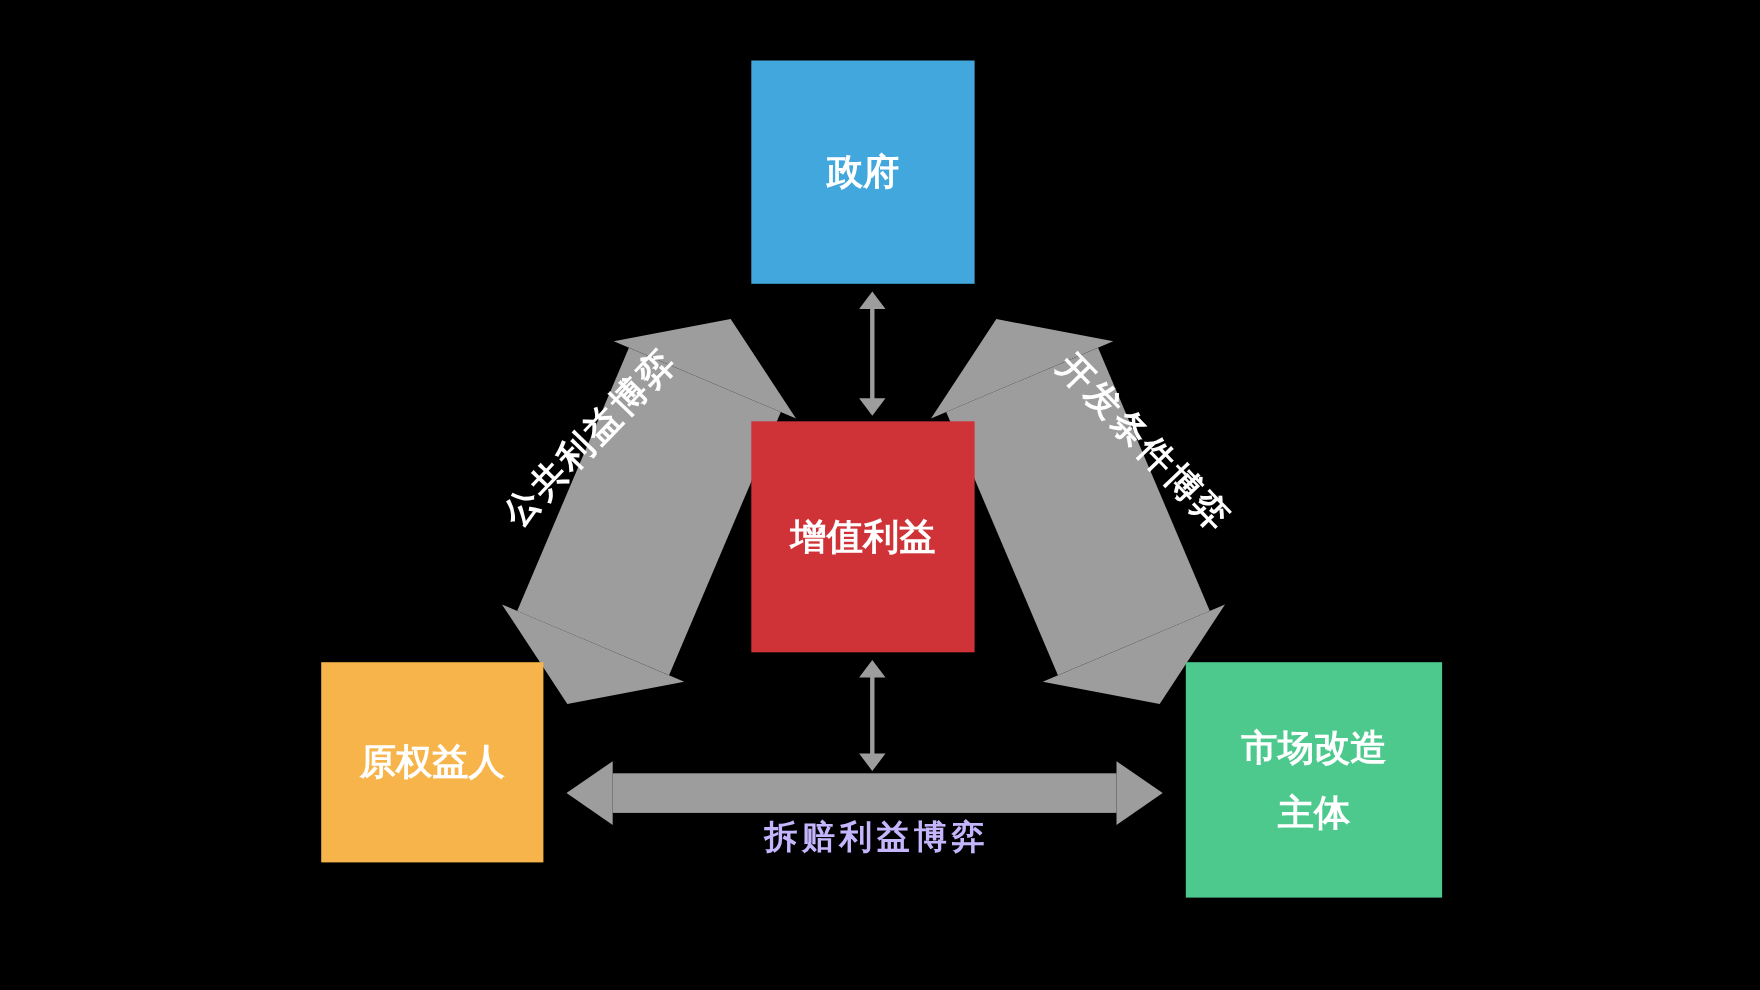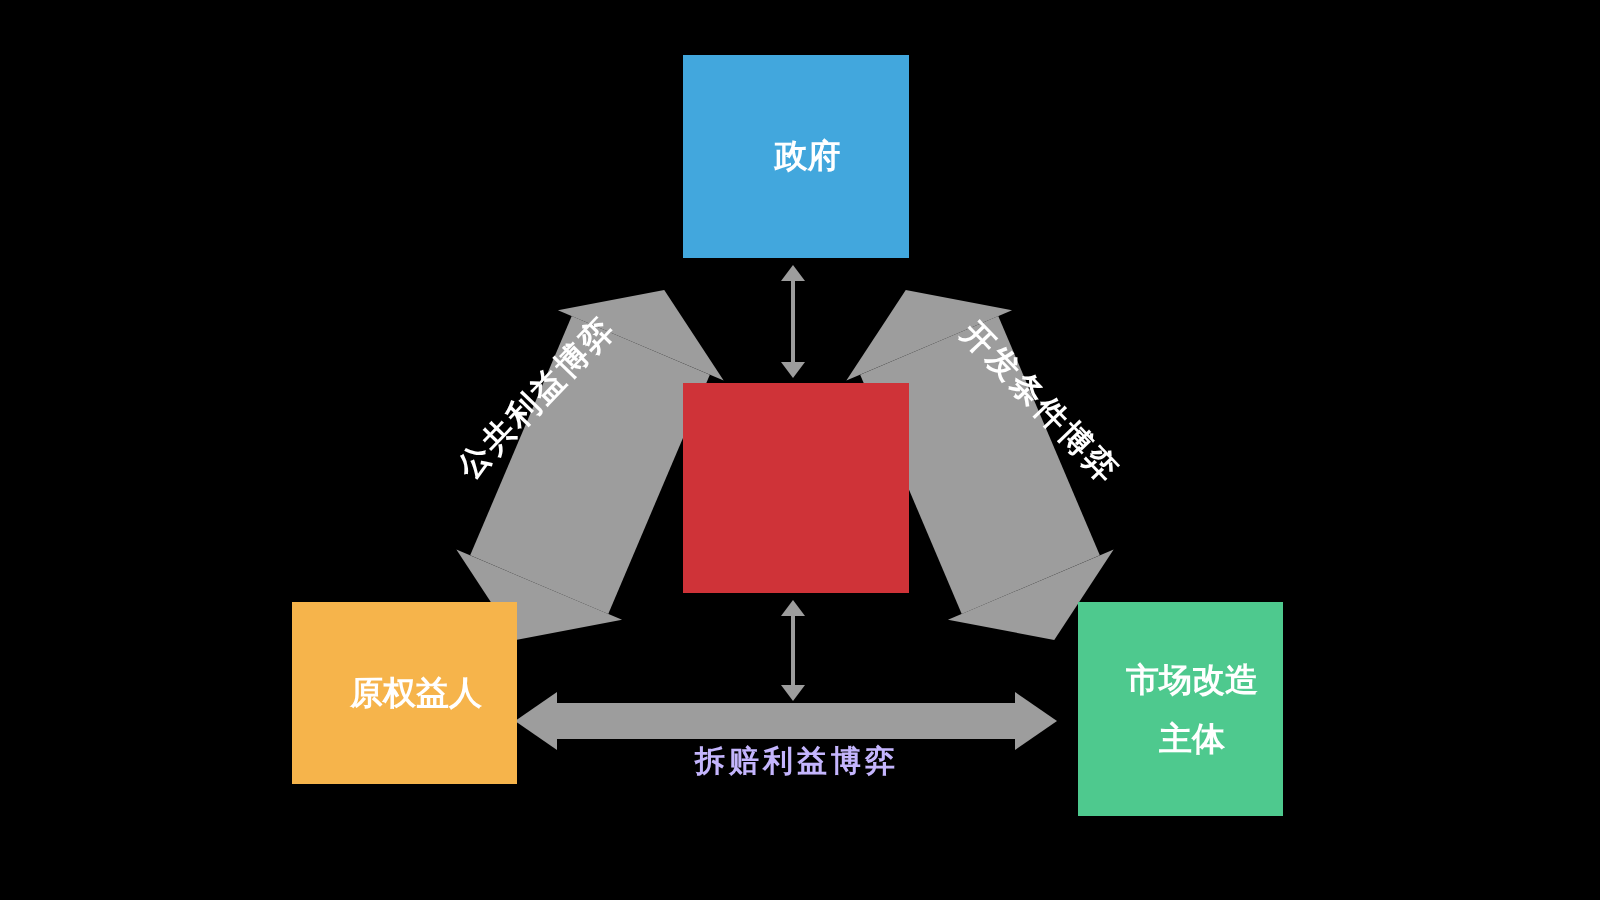--- a/index.html
+++ b/index.html
@@ -19,36 +19,35 @@
   
   .node {
     position: absolute;
     display: flex;
     flex-direction: column;
     align-items: center;
     justify-content: center;
     color: #ffffff;
     font-weight: bold;
     text-align: center;
-    padding-left: 23px;
   }
   #node-government {
     left: 683px; top: 55px; width: 203px; height: 203px;
     background: #42a7dd; font-size: 33px;
   }
   #node-center {
     left: 683px; top: 383px; width: 203px; height: 210px;
     background: #cf3338; font-size: 33px; line-height: 1.8;
   }
   #node-original {
     left: 292px; top: 602px; width: 202px; height: 182px;
     background: #f6b44b; font-size: 33px;
   }
   #node-market {
-    left: 1078px; top: 602px; width: 182px; height: 214px;
+    left: 1078px; top: 602px; width: 233px; height: 214px;
     background: #4ec98e; font-size: 33px; line-height: 1.8;
   }
   .node span { display: block; }
 
   
   .band {
     position: absolute;
     display: flex;
     align-items: center;
   }
@@ -163,20 +162,21 @@
     <div class="head-up"></div>
     <div class="shaft"></div>
     <div class="head-down"></div>
   </div>
 
   <div class="node" id="node-government">
     <span>政府</span>
   </div>
 
   <div class="node" id="node-center">
+    <span>增值利益</span>
   </div>
 
   <div class="node" id="node-original">
     <span>原权益人</span>
   </div>
 
   <div class="node" id="node-market">
     <span>市场改造</span>
     <span>主体</span>
   </div>

